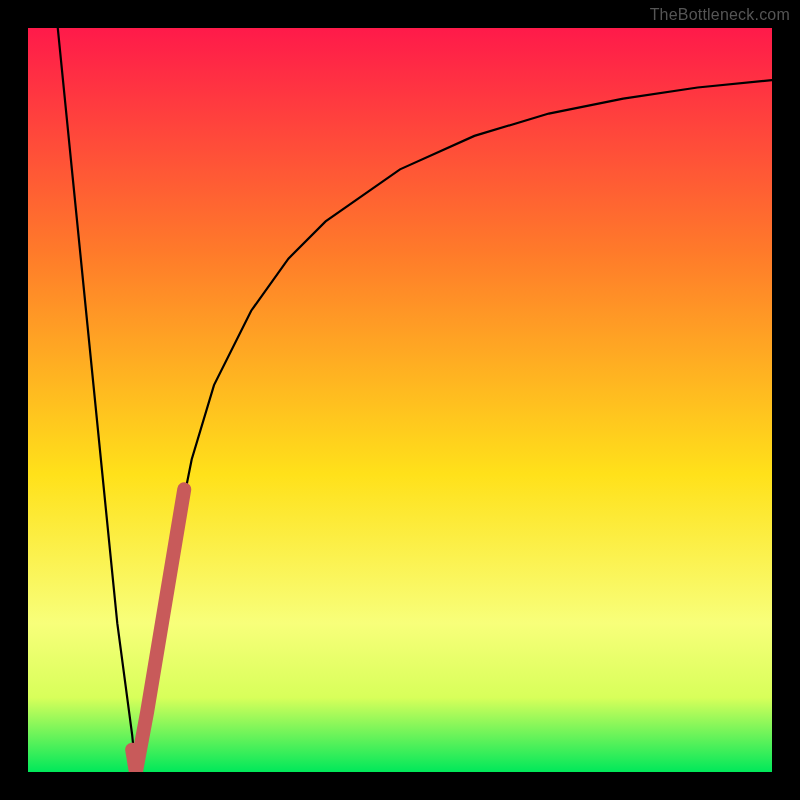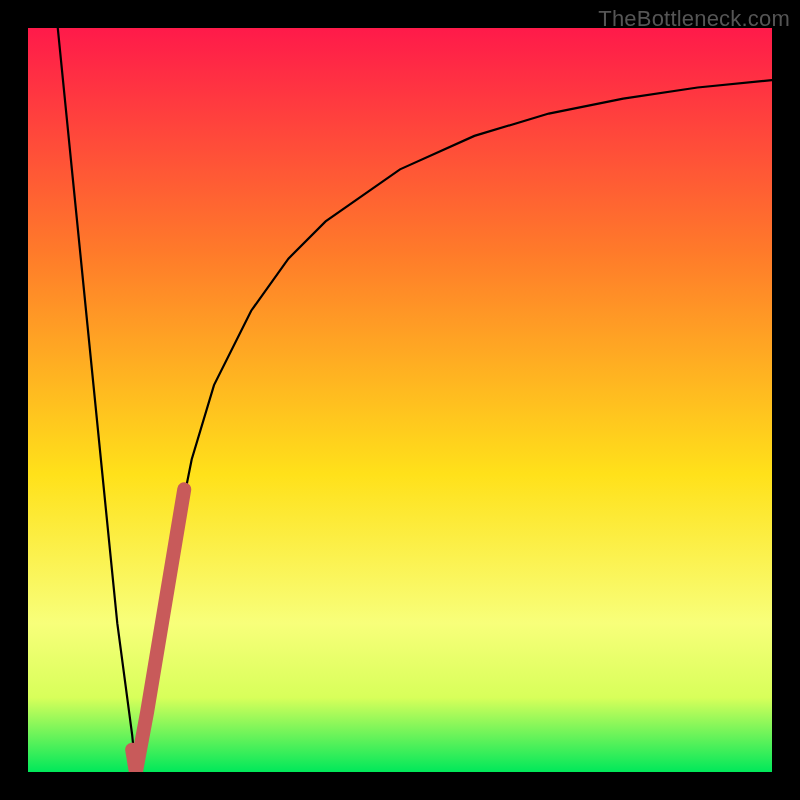--- a/index.html
+++ b/index.html
@@ -24,21 +24,21 @@
     left: 0;
     top: 0;
     width: 744px;
     height: 744px;
   }
   .watermark {
     position: absolute;
     top: 6px;
     right: 10px;
     color: #555;
-    font-size: 22px;
+    font-size: 16px;
     font-weight: 500;
     letter-spacing: 0.2px;
     user-select: none;
     margin-left: 31px;
   }
 </style>
 </head>
 <body>
 
 <div class="watermark">TheBottleneck.com</div>

